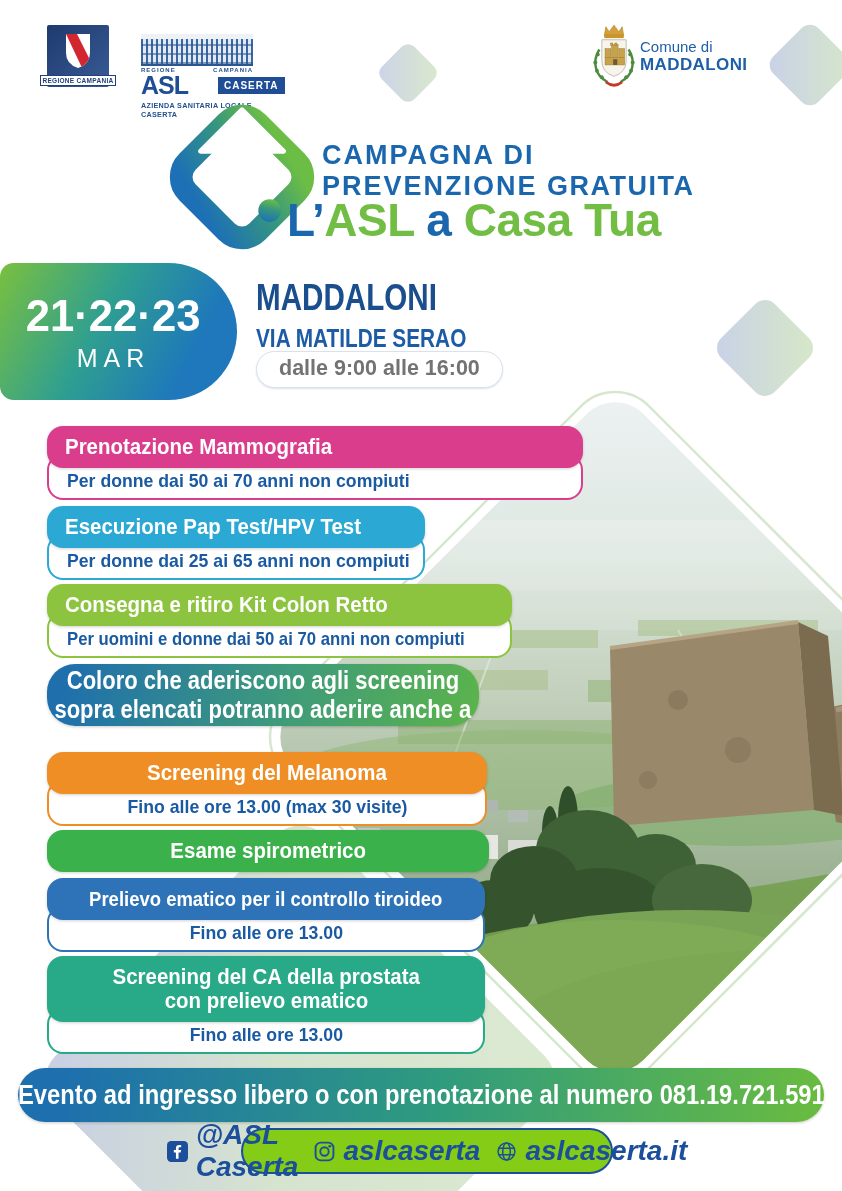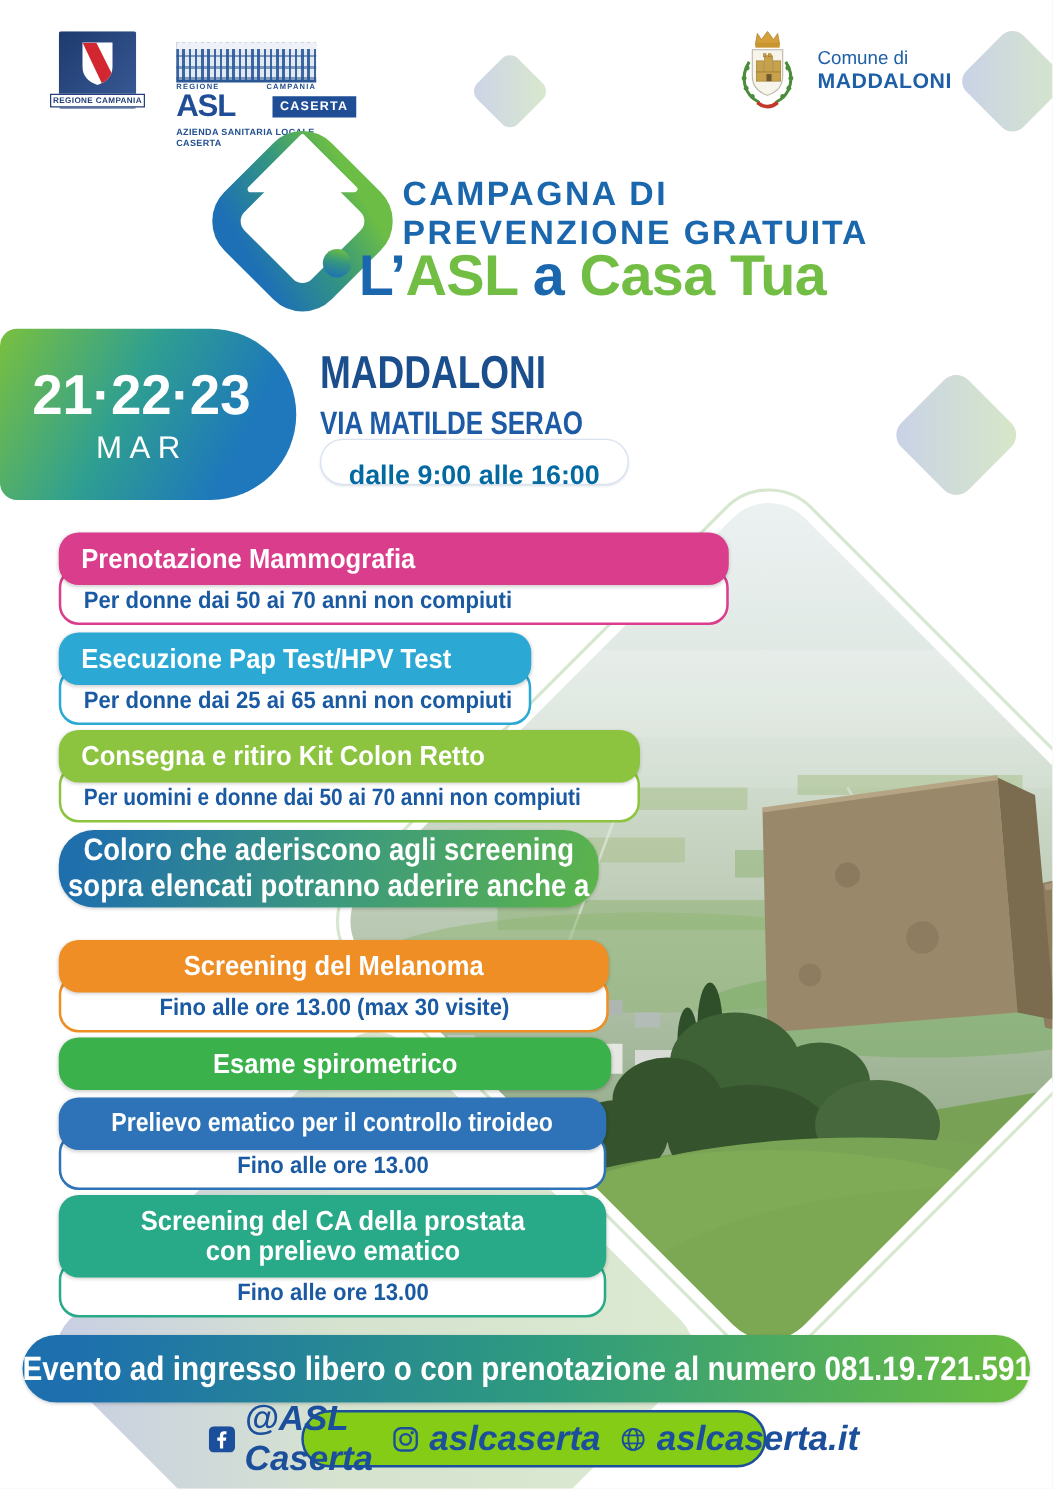--- a/index.html
+++ b/index.html
@@ -31,21 +31,21 @@
         linear-gradient(to bottom,#eef2f7 0,#eef2f7 5px,rgba(238,242,247,0) 5px),
         repeating-linear-gradient(0deg, rgba(43,86,148,.55) 0 2px, rgba(43,86,148,0) 2px 9px),
         repeating-linear-gradient(90deg,#3a66a3 0 2px,#e3e9f1 2px 5px); }
   .asl-region{ display:flex; justify-content:space-between; font-size:6px; font-weight:bold;
       letter-spacing:1px; width:112px; margin-top:1px; }
   .asl-row{ display:flex; align-items:center; gap:3px; margin-top:0; }
   .asl-name{ font-size:25px; font-weight:bold; letter-spacing:-1px; color:#1f4e96; line-height:1; }
   .asl-city{ background:#1f4e96; color:#fff; font-size:10px; font-weight:bold;
       letter-spacing:1px; padding:3px 6px;margin-left:27px; }
   .asl-tag{ font-size:7.2px; font-weight:bold; letter-spacing:.3px; margin-top:3px; color:#24508f; }
-  .logo-comune{ position:absolute; left:588px; top:16px; display:flex; gap:14px; z-index:5; }
+  .logo-comune{ position:absolute; left:588px; top:16px; display:flex; z-index:5; }
   .comune-text{ padding-top:22px; color:#1f5fa8; }
   .comune-text .l1{ font-size:15px; }
   .comune-text .l2{ font-size:17px; font-weight:bold; letter-spacing:.4px; }
   
   .house-svg{ position:absolute; left:163px; top:98px; z-index:5; overflow:visible; }
   .camp{ position:absolute; left:322px; top:140px; z-index:5; color:#1a67ae;
       font-size:27px; letter-spacing:2px; line-height:1.16; font-weight:600; }
   .camp .hl{ font-weight:900; letter-spacing:1.5px; }
   .brand{ position:absolute; left:287px; top:193px; z-index:5; font-size:46px;
       font-weight:900; white-space:nowrap; letter-spacing:-.5px; }
@@ -58,22 +58,22 @@
       justify-content:center; padding-right:10px; }
   .dateblock .dates{ font-size:45px; font-weight:bold; transform:scaleX(.97); letter-spacing:0; }
   .dateblock .month{ font-size:25px; letter-spacing:6px; margin-top:2px; }
   .place{ position:absolute; left:256px; top:279px; z-index:5; }
   .place .city{ font-size:37px; font-weight:900; color:#1b4e8c; transform:scaleX(.8);
       transform-origin:left; line-height:1; letter-spacing:0; white-space:nowrap; }
   .place .street{ font-size:26px; font-weight:bold; color:#1d5ba6; transform:scaleX(.8);
       transform-origin:left; margin-top:7px; white-space:nowrap; }
   .hours-pill{ position:absolute; left:256px; top:351px; z-index:5; background:#fff;
       border:1.5px solid #d9e2ee; box-shadow:0 1px 2px rgba(20,60,110,.15);
-      border-radius:20px; height:37px; display:flex; align-items:flex-start;
-      padding:16px 22px; font-size:21.5px; font-weight:900; color:#0369a1; }
+      border-radius:20px; height:37px; display:flex; align-items:flex-end;
+      padding:6px 22px; font-size:21.5px; font-weight:900; color:#737373; }
   
   .svc{ position:absolute; left:47px; z-index:5; }
   .svc-head{ position:relative; z-index:2; height:42px; border-radius:16px; color:#fff;
       display:flex; align-items:center; font-size:22px; font-weight:800;
       box-shadow:0 1px 3px rgba(0,0,0,.18); }
   .svc-head.left{ padding-left:18px; }
   .svc-head.center{ justify-content:center; }
   .svc-sub{ position:relative; z-index:1; margin-top:-14px; height:46px; background:#fff;
       border-radius:16px; display:flex; align-items:flex-end; padding-bottom:6px;
       font-size:19px; font-weight:bold; color:#1a5aa2; }

